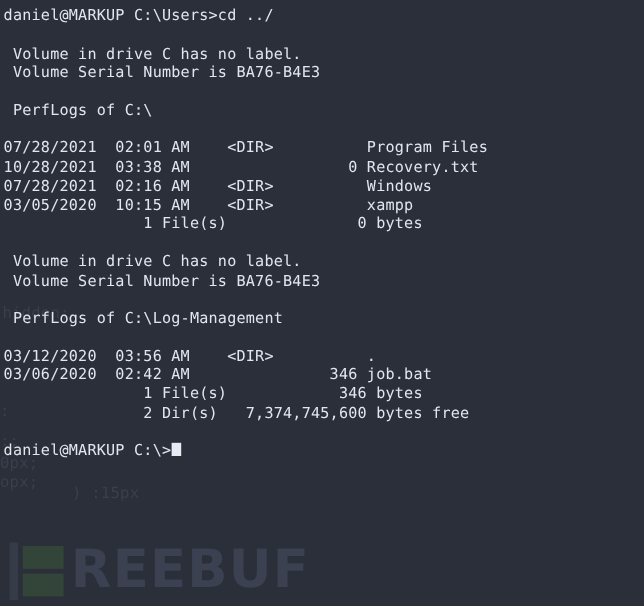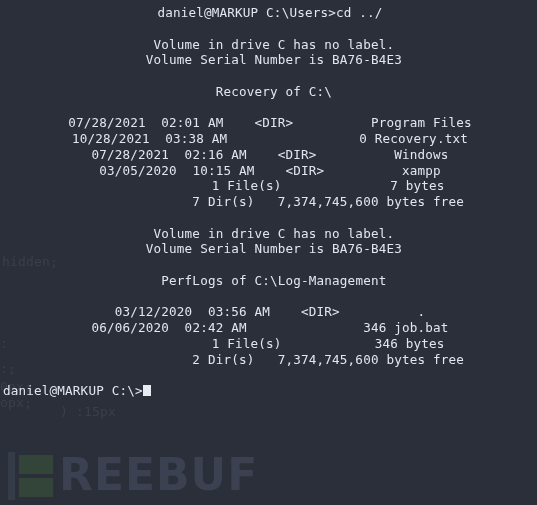--- a/index.html
+++ b/index.html
@@ -85,21 +85,20 @@
 
   
   #screen {
     position: relative;
     z-index: 2;
     padding: 5px 0 0 3px;
   }
   .line {
     white-space: pre;
     height: 15.75px;
-    text-align: center;
   }
   .blank {
     white-space: pre;
     height: 15.75px;
   }
   .cursor {
     display: inline-block;
     width: 8px;
     height: 11px;
     background: #e8ebf1;
@@ -133,35 +132,34 @@
       <div class="wm-word">REEBUF</div>
     </div>
   </div>
 
   <div id="screen">
     <div class="line">daniel@MARKUP C:\Users&gt;cd ../</div>
     <div class="blank"></div>
     <div class="line"> Volume in drive C has no label.</div>
     <div class="line"> Volume Serial Number is BA76-B4E3</div>
     <div class="blank"></div>
-    <div class="line"> Recovery of C:\</div>
+    <div class="line"> PerfLogs of C:\</div>
     <div class="blank"></div>
     <div class="line">07/28/2021  02:01 AM    &lt;DIR&gt;          Program Files</div>
     <div class="line">10/28/2021  03:38 AM                 0 Recovery.txt</div>
     <div class="line">07/28/2021  02:16 AM    &lt;DIR&gt;          Windows</div>
     <div class="line">03/05/2020  10:15 AM    &lt;DIR&gt;          xampp</div>
-    <div class="line">               1 File(s)              7 bytes</div>
-    <div class="line">               7 Dir(s)   7,374,745,600 bytes free</div>
+    <div class="line">               1 File(s)              0 bytes</div>
     <div class="blank"></div>
     <div class="line"> Volume in drive C has no label.</div>
     <div class="line"> Volume Serial Number is BA76-B4E3</div>
     <div class="blank"></div>
     <div class="line"> PerfLogs of C:\Log-Management</div>
     <div class="blank"></div>
     <div class="line">03/12/2020  03:56 AM    &lt;DIR&gt;          .</div>
-    <div class="line">06/06/2020  02:42 AM               346 job.bat</div>
+    <div class="line">03/06/2020  02:42 AM               346 job.bat</div>
     <div class="line">               1 File(s)            346 bytes</div>
     <div class="line">               2 Dir(s)   7,374,745,600 bytes free</div>
     <div class="blank"></div>
     <div class="lastline"><span>daniel@MARKUP C:\&gt;</span><span class="cursor"></span></div>
   </div>
 
 </div>
 
 </body></html>

